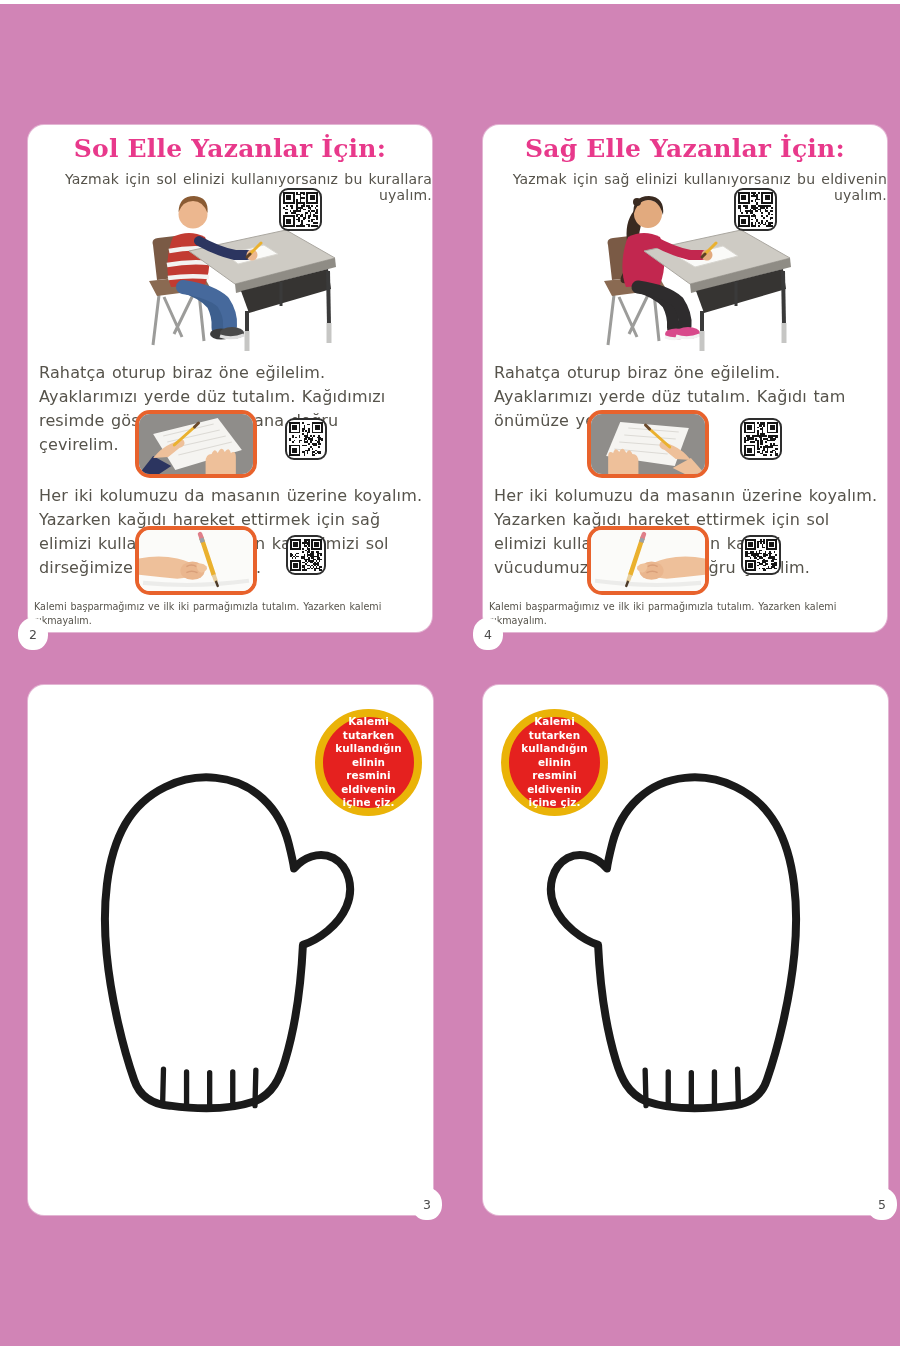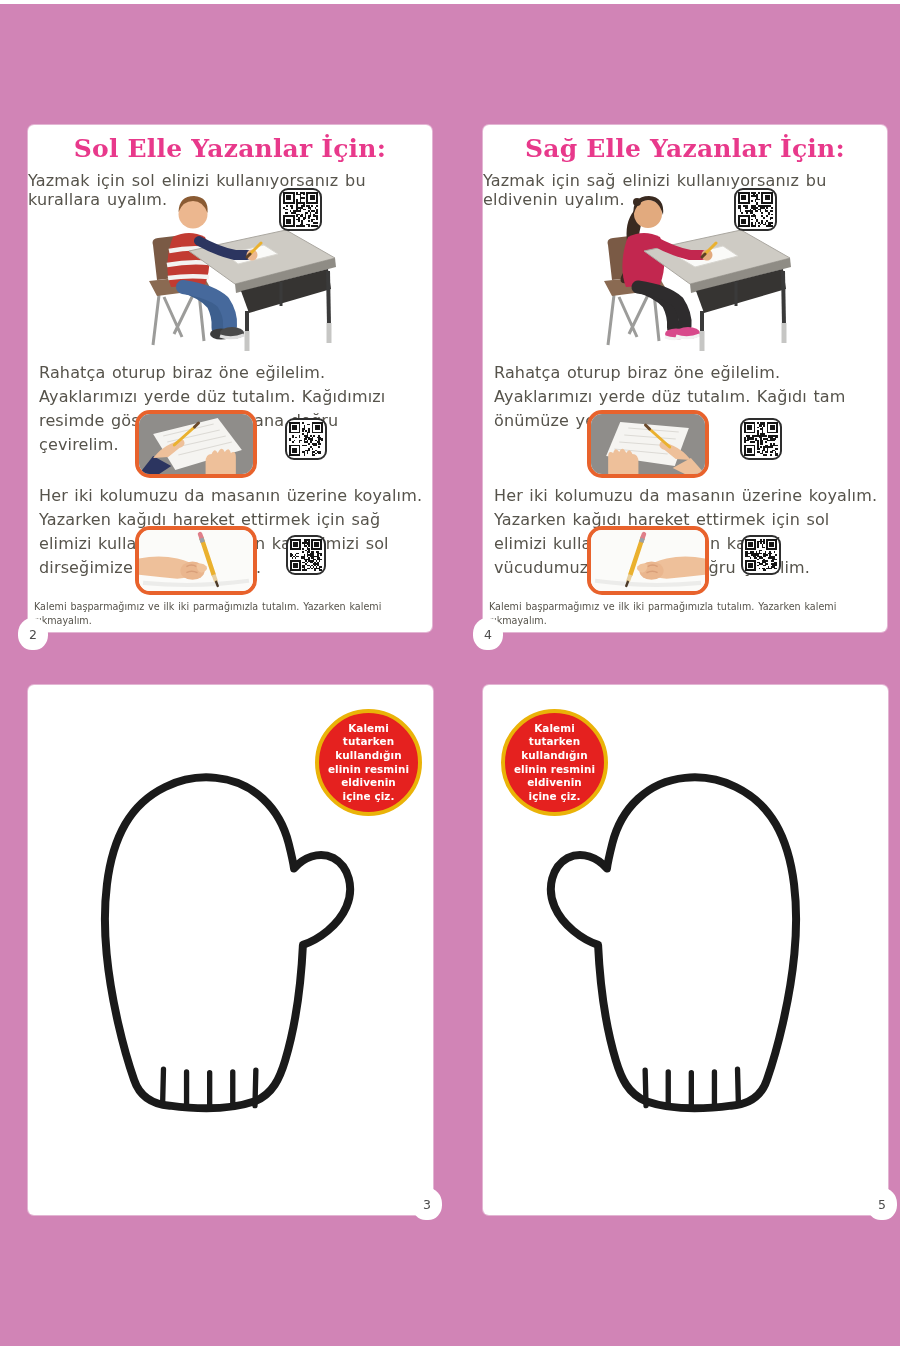--- a/index.html
+++ b/index.html
@@ -1,30 +1,30 @@
 <!DOCTYPE html>
 <html><head>
 <meta charset="utf-8">
 <style>
   html,body{margin:0;padding:0;}
   body{
     width:900px;height:1350px;position:relative;background:#ffffff;
     font-family:"DejaVu Sans",sans-serif;overflow:hidden;
   }
   .bg{position:absolute;left:0;top:4px;width:900px;height:1342px;background:#d184b6;}
-  .page{position:absolute;background:#fff;border-radius:6px;box-shadow:0 0 0 1px rgba(255,255,255,.4);}
+  .page{position:absolute;background:#fff;border-radius:16px;box-shadow:0 0 0 1px rgba(255,255,255,.4);}
   #p-tl{left:28px;top:125px;width:404px;height:507px;}
   #p-tr{left:483px;top:125px;width:404px;height:507px;}
   #p-bl{left:28px;top:685px;width:405px;height:530px;}
   #p-br{left:483px;top:685px;width:405px;height:530px;}
 
   .title{position:absolute;top:9px;left:0;width:100%;text-align:center;margin:0;
     font-family:"DejaVu Serif",serif;font-weight:bold;font-size:25px;color:#e8398b;letter-spacing:.2px;}
-  .subtitle{position:absolute;top:46px;left:0;width:100%;text-align:left;margin:0;
-    font-size:16px;color:#56534b;letter-spacing:.2px;word-spacing:1.5px;}
+  .subtitle{position:absolute;top:46px;left:0;width:100%;text-align:right;margin:0;
+    font-size:14px;color:#56534b;letter-spacing:.2px;word-spacing:1.5px;}
   .para{position:absolute;left:11px;right:9px;margin:0;font-size:16px;line-height:1.5;
     color:#56534b;letter-spacing:.15px;word-spacing:1.2px;text-align:left;}
   .p1{top:236px;}
   .p2{top:359px;}
   .p3{top:475px;font-size:9.6px;left:6px;right:3px;letter-spacing:0;word-spacing:.8px;}
 
   .hero{position:absolute;left:95px;top:60px;width:215px;height:170px;}
   .qr{position:absolute;background:#fff;border:2px solid #2e2e2e;border-radius:9px;
     padding:2px;box-sizing:border-box;}
   .qr svg{display:block;width:100%;height:100%;}
@@ -39,21 +39,21 @@
   #p-tr .ph2,#p-tr .ph3{left:104px;}
   .photo-frame svg{display:block;width:100%;height:100%;}
 
   .tab{position:absolute;width:30px;height:32px;background:#fff;
     border-radius:48% 48% 46% 46%;display:flex;align-items:center;justify-content:center;
     font-size:12.5px;color:#4c4c4c;}
   .tab-bl{left:-10px;bottom:-18px;}
   .tab-br{right:-9px;bottom:-5px;}
 
   .red-circle{position:absolute;width:107px;height:107px;border-radius:50%;
-    background:#e5211f;border:4px solid #eab308;box-sizing:border-box;
+    background:#e5211f;border:8px solid #eab308;box-sizing:border-box;
     display:flex;align-items:center;justify-content:center;}
   .red-circle p{margin:0;padding:0 7px;text-align:center;color:#fff;font-weight:bold;
     font-size:10.4px;line-height:1.3;letter-spacing:.1px;}
   .rc-right{left:287px;top:24px;}
   .rc-left{left:18px;top:24px;}
 
   .mitten{position:absolute;top:64px;}
   .mitten-l{left:28px;}
   .mitten-r{left:60px;transform:scaleX(-1);}
   .mirror{transform:scaleX(-1);}

